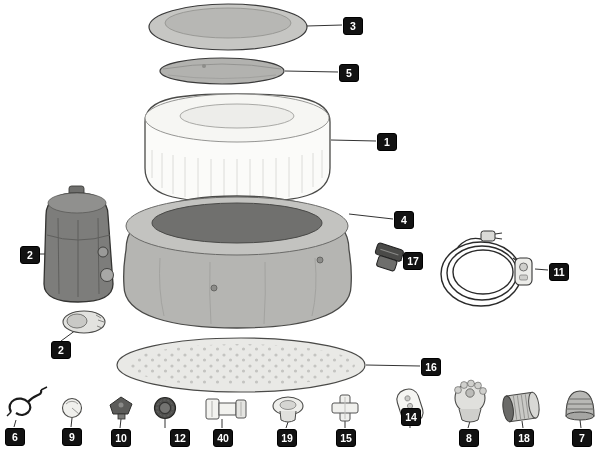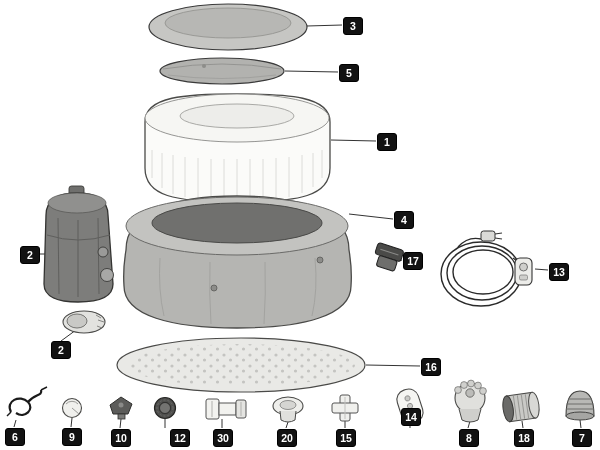--- a/index.html
+++ b/index.html
@@ -249,28 +249,28 @@
       <ellipse cx="580" cy="416" rx="14" ry="4" fill="#a6a6a3" stroke="#444442" stroke-width="1"></ellipse>
     </g>
   </svg>
 
   <div class="part-label" style="left:343px;top:17px">3</div>
   <div class="part-label" style="left:339px;top:64px">5</div>
   <div class="part-label" style="left:377px;top:133px">1</div>
   <div class="part-label" style="left:394px;top:211px">4</div>
   <div class="part-label" style="left:20px;top:246px">2</div>
   <div class="part-label" style="left:403px;top:252px">17</div>
-  <div class="part-label" style="left:549px;top:263px">13</div>
+  <div class="part-label" style="left:549px;top:263px">11</div>
   <div class="part-label" style="left:51px;top:341px">2</div>
   <div class="part-label" style="left:421px;top:358px">16</div>
   <div class="part-label" style="left:5px;top:428px">6</div>
   <div class="part-label" style="left:62px;top:428px">9</div>
   <div class="part-label" style="left:111px;top:429px">10</div>
   <div class="part-label" style="left:170px;top:429px">12</div>
-  <div class="part-label" style="left:213px;top:429px">30</div>
-  <div class="part-label" style="left:277px;top:429px">20</div>
+  <div class="part-label" style="left:213px;top:429px">40</div>
+  <div class="part-label" style="left:277px;top:429px">19</div>
   <div class="part-label" style="left:336px;top:429px">15</div>
   <div class="part-label" style="left:401px;top:408px">14</div>
   <div class="part-label" style="left:459px;top:429px">8</div>
   <div class="part-label" style="left:514px;top:429px">18</div>
   <div class="part-label" style="left:572px;top:429px">7</div>
 
 </div>
 
 </body></html>

